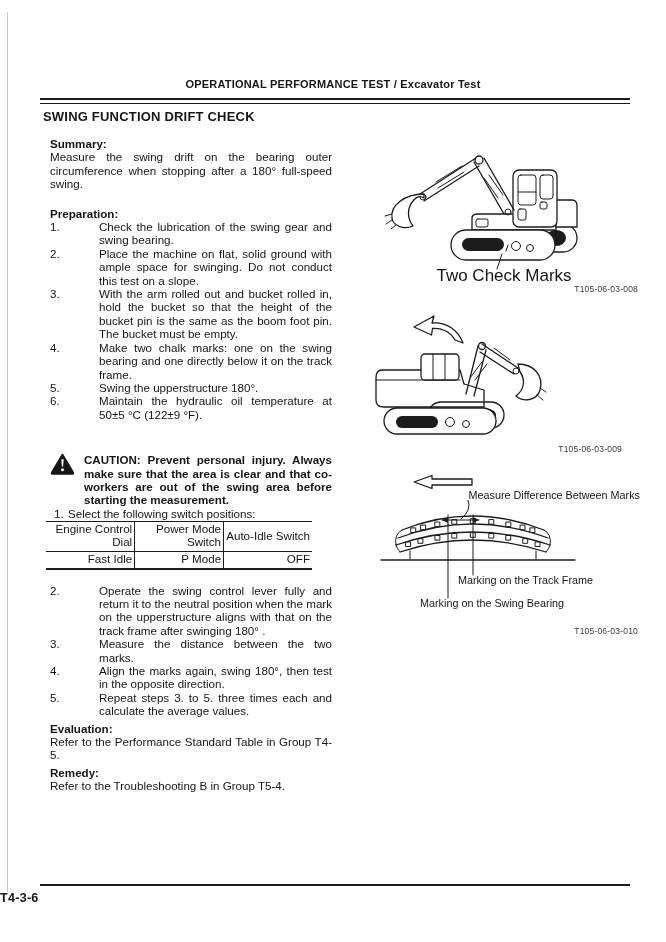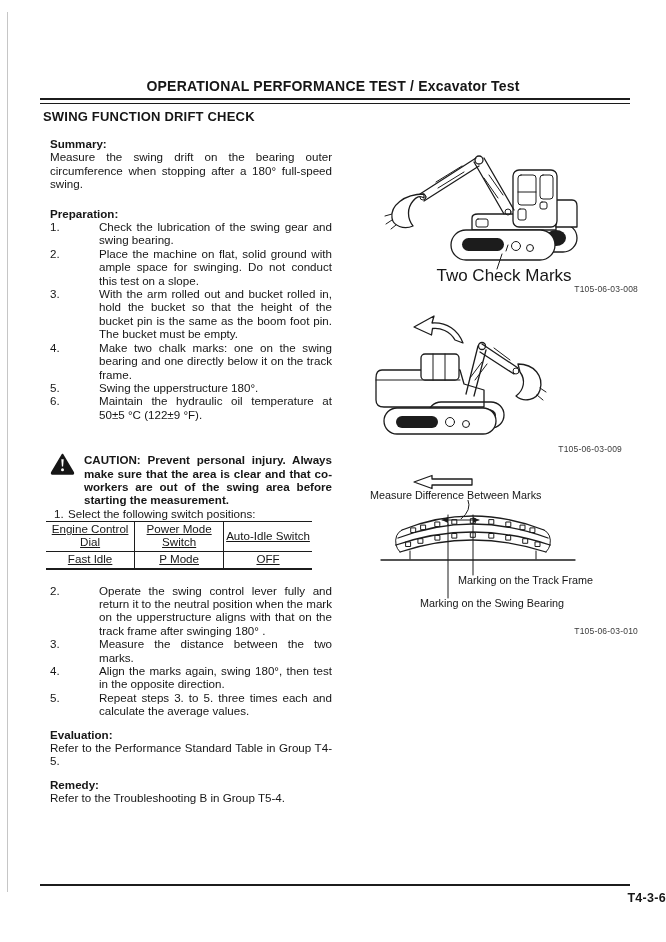--- a/index.html
+++ b/index.html
@@ -1,54 +1,54 @@
 <!DOCTYPE html>
 <html><head>
 <meta charset="utf-8">
 <style>
   html,body{margin:0;padding:0;background:#e8e8e8;}
   .page{position:relative;width:666px;height:942px;background:#ffffff;overflow:hidden;
         font-family:"Liberation Sans",sans-serif;color:#161616;}
   .scan-edge{position:absolute;left:7px;top:12px;height:880px;width:1px;background:#c6c6c6;}
   .hdr{position:absolute;top:78px;left:0;width:100%;text-align:center;
-       font-weight:bold;font-size:14px;letter-spacing:.2px;}
+       font-weight:bold;font-size:11px;letter-spacing:.2px;}
   .rule{position:absolute;left:40px;right:36px;top:98px;height:3px;
         border-top:2.2px solid #1c1c1c;border-bottom:1px solid #1c1c1c;}
   .sect{position:absolute;left:43px;top:109px;font-weight:bold;font-size:13px;letter-spacing:.2px;}
 
   .leftcol{position:absolute;left:50px;top:137px;width:282px;font-size:11.6px;line-height:13.4px;}
   .h{font-weight:bold;}
-  .p{text-align:justify;}.mt16{margin-top:16px}.mt18{margin-top:10px}
+  .p{text-align:justify;}.mt16{margin-top:16px}.mt18{margin-top:4px}
   .li{display:flex;}
   .li .n{flex:0 0 17px;}
   .li .t{flex:1;text-align:justify;margin-left:32px;}
   .caution{display:flex;margin-top:32px;}
   .caution .ct{margin-left:9px;flex:1;font-weight:bold;text-align:justify;}
   .mstep{display:flex;margin-left:4px;}
   .mstep .n{flex:0 0 14px;}
   table.sw{border-collapse:collapse;margin-left:-4px;margin-top:1px;width:266px;
            font-size:11.6px;line-height:12.8px;
            border-top:1.5px solid #1c1c1c;border-bottom:2px solid #1c1c1c;}
-  table.sw td{width:89px;text-align:center;padding:1px 2px 2px 2px;text-decoration:underline;}
+  table.sw td{width:89px;text-align:right;padding:1px 2px 2px 2px;}
   table.sw tr.hd{border-bottom:1.2px solid #1c1c1c;}
   table.sw td + td{border-left:1.2px solid #1c1c1c;}
   .mitems{margin-top:14px;}
 
   .fig{position:absolute;}
   .fig svg{position:absolute;}
   .cap{position:absolute;left:0;width:100%;text-align:center;font-size:17px;}
   .fignum{position:absolute;right:2px;font-size:8.5px;color:#3a3a3a;letter-spacing:.2px;}
   .lbl{position:absolute;font-size:10.8px;white-space:nowrap;}
   .line{fill:none;stroke:#1c1c1c;stroke-width:1.3;stroke-linejoin:round;stroke-linecap:round;}
   .thin{fill:none;stroke:#1c1c1c;stroke-width:1;stroke-linejoin:round;stroke-linecap:round;}
   .fillb{fill:#1c1c1c;stroke:none;}
   .fillw{fill:#ffffff;stroke:#1c1c1c;stroke-width:1.3;stroke-linejoin:round;}
 
   .footrule{position:absolute;left:40px;right:36px;top:884px;border-top:2px solid #1c1c1c;}
-  .footnum{position:absolute;top:891px;left:0;width:100%;text-align:right;
+  .footnum{position:absolute;top:891px;left:0;width:100%;text-align:left;
            font-size:12.5px;font-weight:bold;letter-spacing:.3px;}
 </style>
 </head>
 <body>
 
 <div class="page">
   <div class="scan-edge"></div>
 
   <div class="hdr">OPERATIONAL PERFORMANCE TEST / Excavator Test</div>
   <div class="rule"></div>
@@ -204,21 +204,21 @@
       <circle class="thin" cx="84" cy="110" r="4.5"></circle>
       <circle class="thin" cx="100" cy="112" r="3.5"></circle>
     </svg>
     <div class="fignum" style="top:136px;">T105-06-03-009</div>
   </div>
 
   <div class="fig" style="left:370px;top:473px;width:270px;height:170px;">
     <svg style="left:40px;top:1px;" width="66" height="16" viewBox="0 0 66 16">
       <path class="fillw" d="M4,8 L22,1.5 L22,5 L62,5 L62,11 L22,11 L22,14.5 Z"></path>
     </svg>
-    <div class="lbl" style="top:16px;left:0;width:100%;text-align:left;">Measure Difference Between Marks</div>
+    <div class="lbl" style="top:16px;left:0;width:100%;text-align:right;">Measure Difference Between Marks</div>
     <svg style="left:8px;top:27px;" width="200" height="110" viewBox="0 0 200 110">
       <path class="line" d="M24,30 Q94,2 166,30"></path>
       <path class="line" d="M20,38 Q94,10 170,38"></path>
       <path class="line" d="M18,45 Q94,19 172,45"></path>
       <path class="line" d="M22,52 Q94,28 168,52"></path>
       <path class="thin" d="M24,30 Q16,34 18,45 M18,45 Q19,49 22,52"></path>
       <path class="thin" d="M166,30 Q174,34 172,45 M172,45 Q171,49 168,52"></path>
       <path class="thin" d="M32,51 L32,59 M158,51 L158,59"></path>
       <path class="line" d="M3,60 L197,60"></path>
       <g class="thin">

